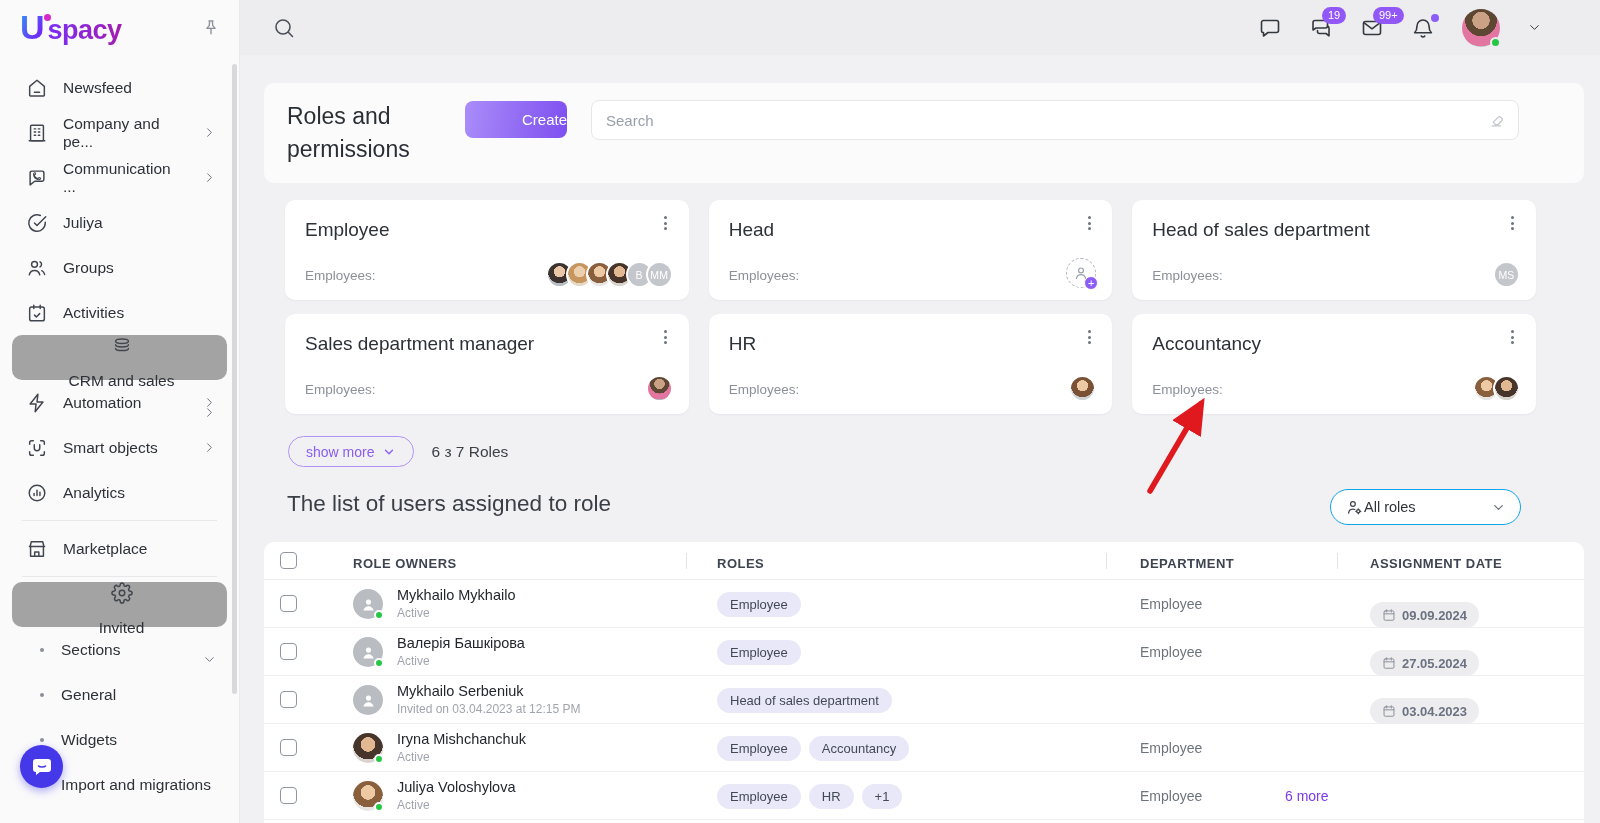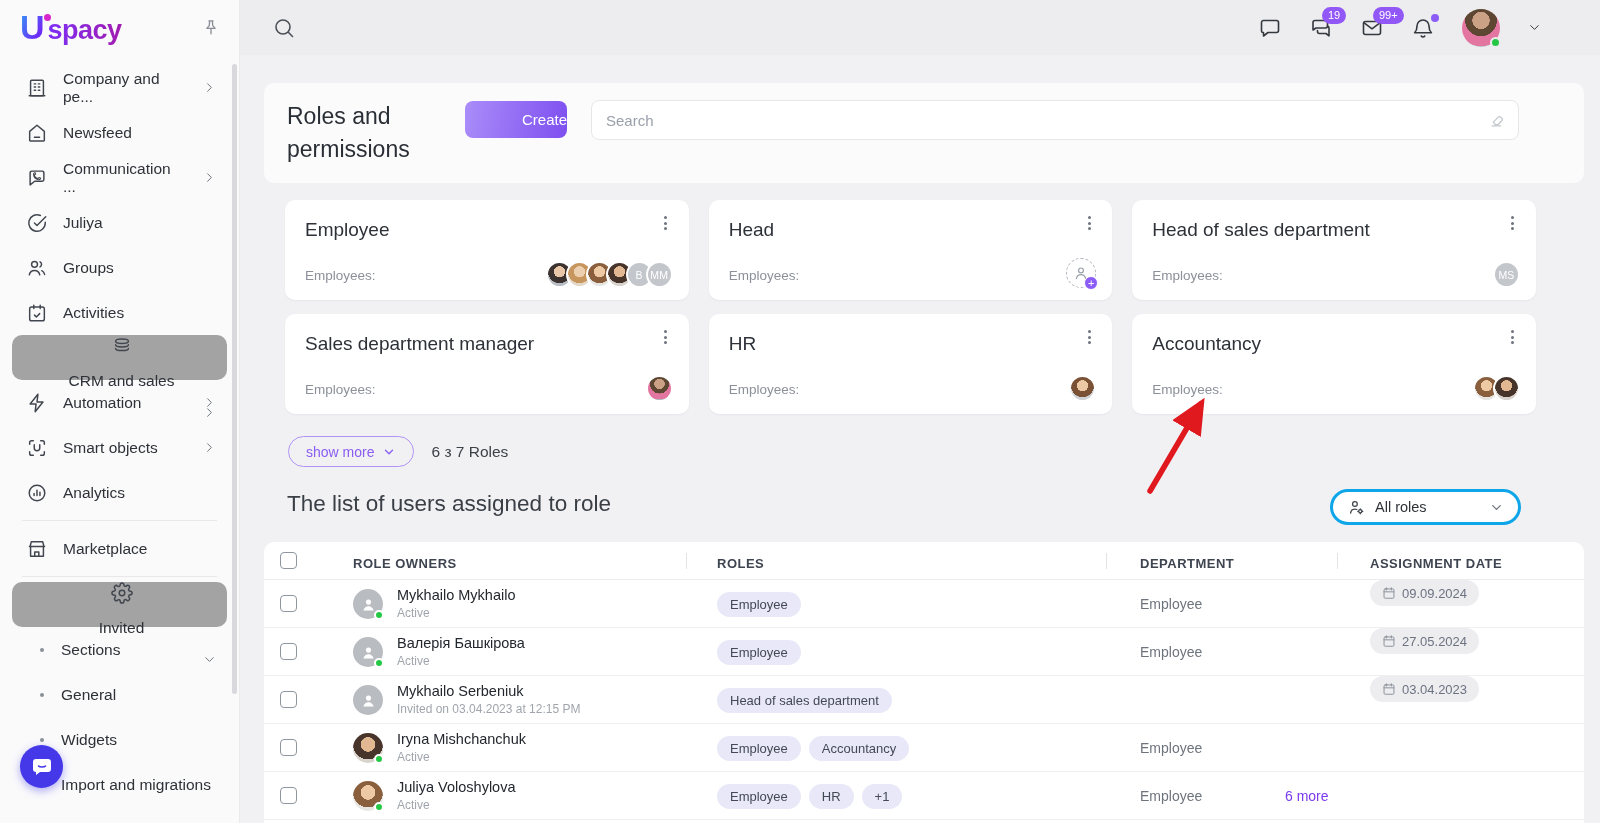--- a/index.html
+++ b/index.html
@@ -64,21 +64,21 @@
   .ph5 { background:radial-gradient(circle at 50% 30%, #caa184 0 26%, #5d4632 27% 48%, #e276a0 49% 78%, #b0b8bf 79%); }
   .ph6 { background:radial-gradient(circle at 50% 38%, #ecc8a5 0 30%, #7b5135 31% 62%, #cfd3d8 63%); }
   .av-add { position:relative; width:30px; height:30px; border-radius:50%; border:1.5px dashed #b2b6bd; color:#9aa0a8; display:flex; align-items:center; justify-content:center; cursor:pointer; }
   .av-add .plus { position:absolute; right:-3px; bottom:-3px; width:14px; height:14px; border-radius:50%; background:#8b5cf6; color:#fff; font-size:11px; line-height:13px; text-align:center; border:1.5px solid #fff; }
 
   
   .more-row { position:absolute; left:48px; top:381px; display:flex; align-items:center; gap:17px; }
   .btn-more { height:31px; padding:0 17px; border:1.5px solid #b193f5; border-radius:16px; background:transparent; color:#8a5cf2; font-size:14px; font-family:inherit; display:flex; align-items:center; gap:8px; cursor:pointer; }
   .count-txt { font-size:15.5px; color:#3c4147; }
   .list-h2 { position:absolute; left:47px; top:436px; font-size:22.5px; font-weight:500; color:#3a3f46; }
-  .roles-filter { position:absolute; left:1090px; top:434px; width:191px; height:36px; background:#fff; border:3px solid #0ea5e9; border-radius:18px; display:flex; align-items:center; padding:0 14px 0 14px; gap:9px; cursor:pointer; }
+  .roles-filter { position:absolute; left:1090px; top:434px; width:191px; height:36px; background:#fff; border:1px solid #0ea5e9; border-radius:18px; display:flex; align-items:center; padding:0 14px 0 14px; cursor:pointer; }
   .roles-filter .lbl { font-size:14.5px; color:#2f3338; }
   .roles-filter .chev { margin-left:auto; color:#6e747d; display:flex; }
 
   
   .table { position:absolute; left:24px; top:487px; width:1320px; height:281px; background:#fff; border-radius:10px 10px 0 0; overflow:hidden; }
   .thead { position:relative; height:38px; border-bottom:1px solid #ececf0; }
   .th { position:absolute; top:14px; font-size:13px; font-weight:bold; letter-spacing:.5px; color:#3e4450; }
   .th-div { position:absolute; top:11px; width:1px; height:16px; background:#e3e4e8; }
   .cbx { width:17px; height:17px; border:1.5px solid #8f96a0; border-radius:4px; background:#fff; cursor:pointer; flex-shrink:0; }
   .thead .cbx { position:absolute; left:16px; top:10px; }
@@ -86,21 +86,21 @@
   .trow .cbx { position:absolute; left:16px; top:15px; }
   .row-av { position:absolute; left:89px; top:9px; width:30px; height:30px; border-radius:50%; }
   .row-av.gray { background:#b9bdc2; display:flex; align-items:center; justify-content:center; color:#fff; }
   .row-av .on { position:absolute; right:-1px; bottom:-1px; width:10px; height:10px; border-radius:50%; background:#27c746; border:2px solid #fff; }
   .r-name { position:absolute; left:133px; top:7px; font-size:14.5px; color:#23272e; }
   .r-status { position:absolute; left:133px; top:26px; font-size:12px; color:#a0a5ad; }
   .r-roles { position:absolute; left:453px; top:0; height:48px; display:flex; align-items:center; gap:8px; }
   .pill { height:25px; border-radius:13px; background:#e9e8f8; color:#434a54; font-size:13px; display:flex; align-items:center; padding:0 13px; cursor:pointer; }
   .r-dept { position:absolute; left:876px; top:0; height:48px; width:230px; display:flex; align-items:center; font-size:14px; color:#6e747d; }
   .more-link { position:absolute; left:145px; color:#7c3aed; font-size:14px; cursor:pointer; white-space:nowrap; }
-  .r-date { position:absolute; left:1106px; top:0; height:48px; display:flex; align-items:flex-start; }
+  .r-date { position:absolute; left:1106px; top:0; height:48px; display:flex; align-items:flex-end;font-weight:bold; }
   .date-pill { height:26px; border-radius:13px; background:#ededf0; color:#6b7280; font-size:13px; display:flex; align-items:center; gap:6px; padding:0 12px; }
   .date-pill svg { color:#878d96; }
 
   .arrow-overlay { position:absolute; left:0; top:0; z-index:40; pointer-events:none; }
 </style>
 </head>
 <body>
 
 <div class="app">
 
@@ -115,40 +115,40 @@
         <svg width="20" height="20" viewBox="0 0 24 24" fill="none" stroke="currentColor" stroke-width="1.6" stroke-linecap="round" stroke-linejoin="round">
             <path d="M9.5 3.5h5M10.4 3.7 9.9 9.2 7 12.4h10L14.1 9.2l-.5-5.5"></path>
             <path d="M12 12.4V19"></path>
           </svg>
       </span>
     </div>
     <nav class="side-nav" id="side-nav">
         <div class="side-item">
           <span class="ic">
             <svg width="22" height="22" viewBox="0 0 24 24" fill="none" stroke="currentColor" stroke-width="1.6" stroke-linecap="round" stroke-linejoin="round">
+              <path d="M4 10.2 12 3.6l8 6.6V20a.8.8 0 0 1-.8.8H4.8A.8.8 0 0 1 4 20z"></path>
+              <path d="M9.2 16.6h5.6"></path>
+            </svg>
+          </span>
+          <span class="label">Newsfeed</span>
+        </div>
+        <div class="side-item">
+          <span class="ic">
+            <svg width="22" height="22" viewBox="0 0 24 24" fill="none" stroke="currentColor" stroke-width="1.6" stroke-linecap="round" stroke-linejoin="round">
               <rect x="5" y="3.5" width="14" height="17" rx="1.2"></rect>
               <path d="M3.5 20.5h17"></path>
               <path d="M9 7.5h1.5M13.5 7.5H15M9 11h1.5M13.5 11H15M9 14.5h1.5M13.5 14.5H15"></path>
             </svg>
           </span>
           <span class="label">Company and pe...</span>
           <span class="chev">
             <svg width="15" height="15" viewBox="0 0 24 24" fill="none" stroke="currentColor" stroke-width="1.6" stroke-linecap="round" stroke-linejoin="round">
               <path d="m9 6 6 6-6 6"></path>
             </svg>
           </span>
-        </div>
-        <div class="side-item">
-          <span class="ic">
-            <svg width="22" height="22" viewBox="0 0 24 24" fill="none" stroke="currentColor" stroke-width="1.6" stroke-linecap="round" stroke-linejoin="round">
-              <path d="M4 10.2 12 3.6l8 6.6V20a.8.8 0 0 1-.8.8H4.8A.8.8 0 0 1 4 20z"></path>
-              <path d="M9.2 16.6h5.6"></path>
-            </svg>
-          </span>
-          <span class="label">Newsfeed</span>
         </div>
         <div class="side-item">
           <span class="ic">
             <svg width="22" height="22" viewBox="0 0 24 24" fill="none" stroke="currentColor" stroke-width="1.6" stroke-linecap="round" stroke-linejoin="round">
               <path d="M4.5 6.3A1.8 1.8 0 0 1 6.3 4.5h11.4a1.8 1.8 0 0 1 1.8 1.8v7.4a1.8 1.8 0 0 1-1.8 1.8H9.5l-5 4z"></path>
               <path d="M9 8.3c.4 2.4 1.9 3.9 4.3 4.3l.9-1.2 1.9.8c-.2 1.2-1.2 1.8-2.5 1.6-2.7-.4-5-2.7-5.4-5.4-.2-1.3.4-2.3 1.6-2.5l.8 1.9z" stroke-width="1.1"></path>
             </svg>
           </span>
           <span class="label">Communication ...</span>
           <span class="chev">

